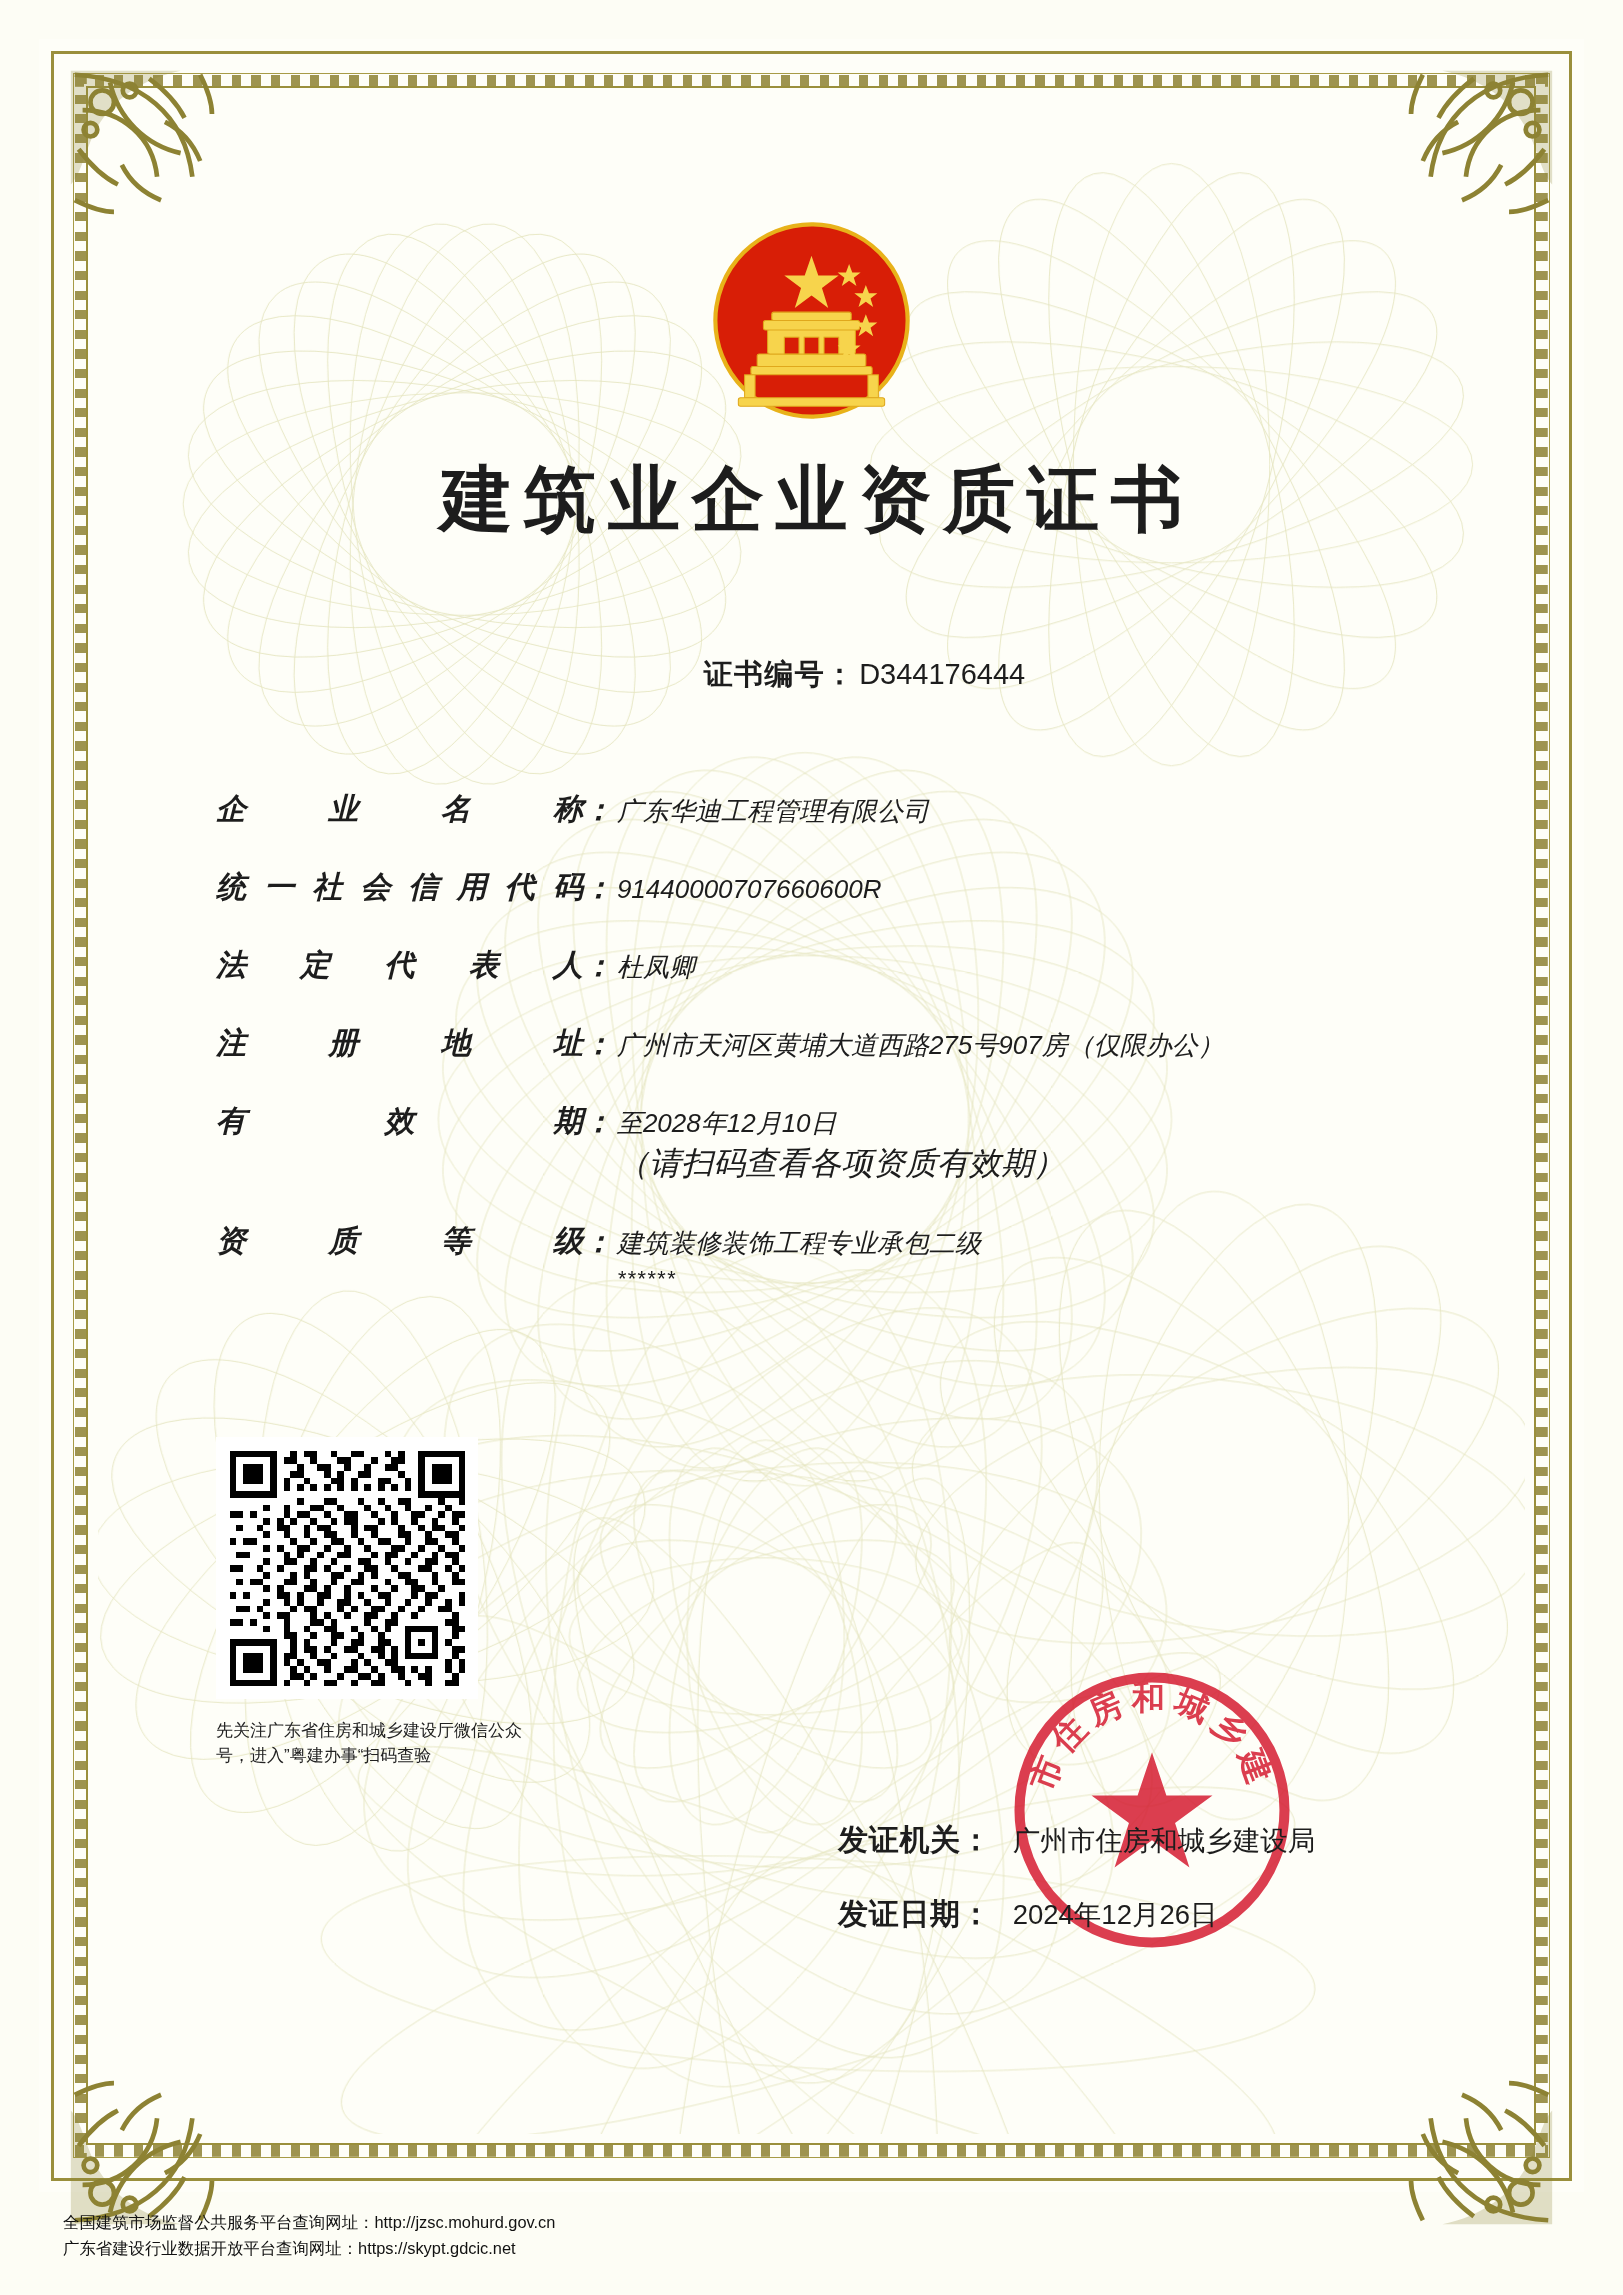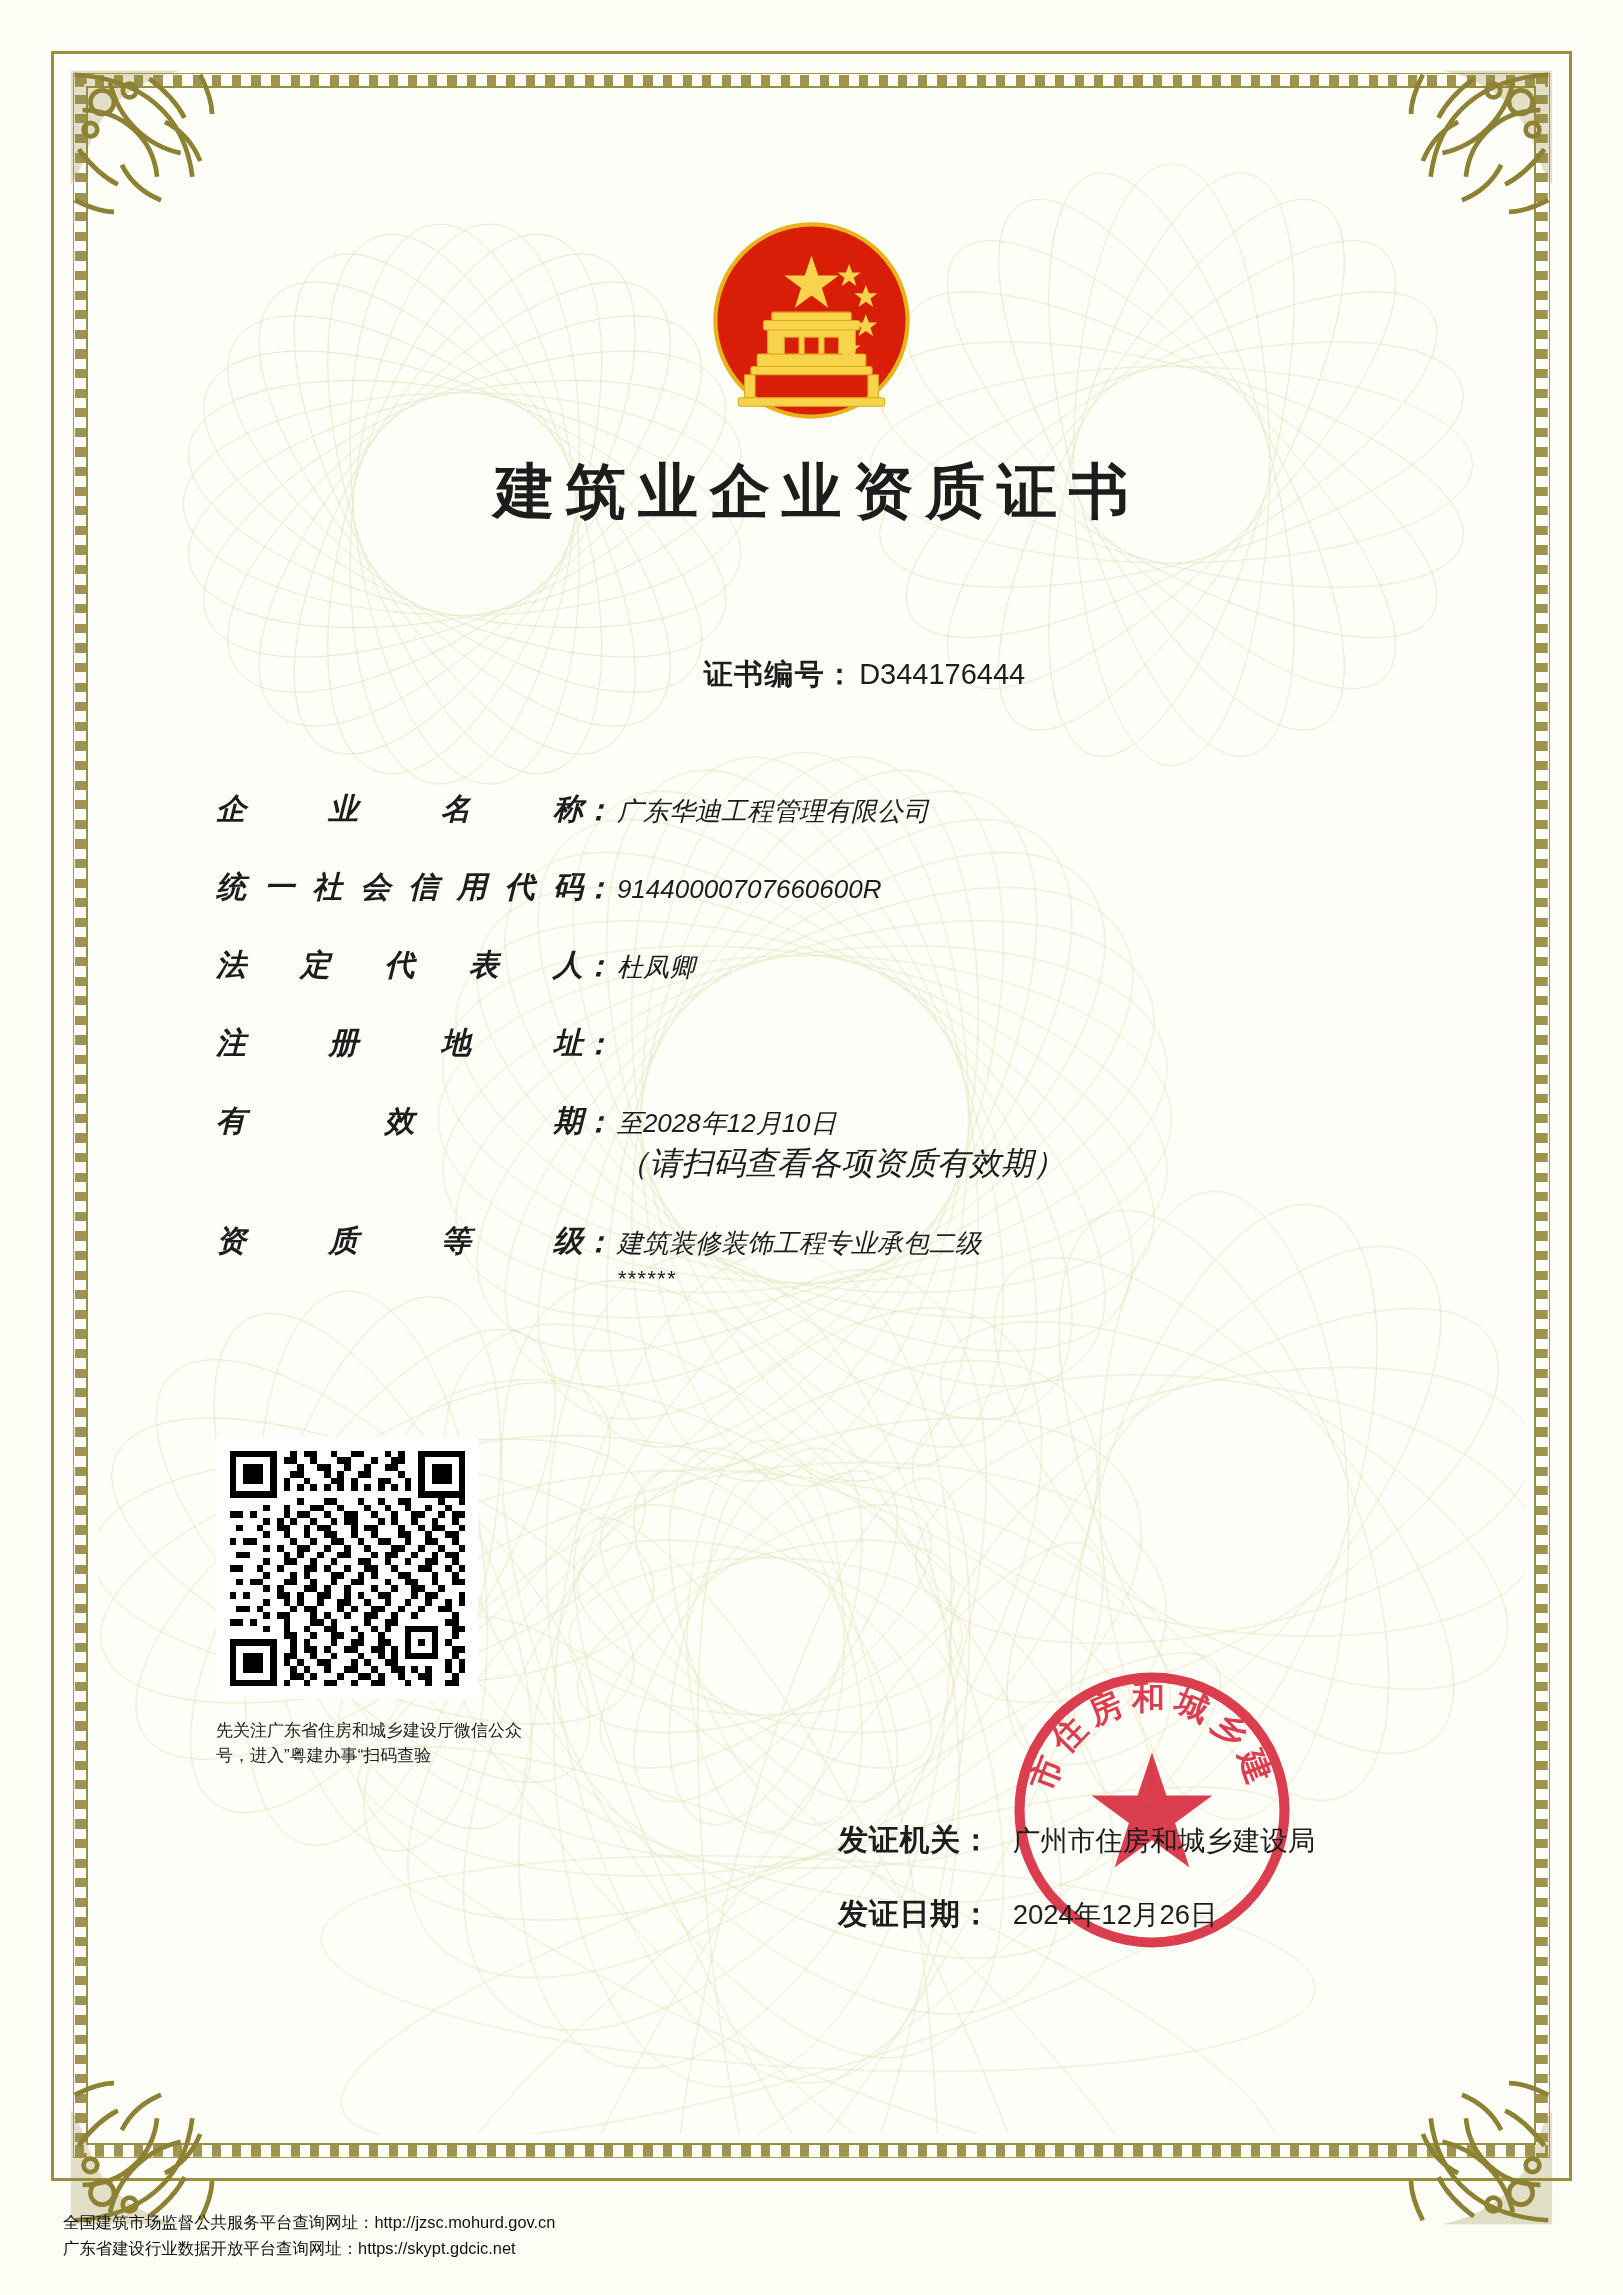--- a/index.html
+++ b/index.html
@@ -99,21 +99,21 @@
     width: 209px; height: 209px;
   }
 
   
   .cert-title {
     position: absolute;
     left: 0; top: 452px;
     width: 1623px;
     text-align: center;
     font-family: Liberation Mono, monospace;
-    font-size: 60px;
+    font-size: 72px;
     font-weight: bold;
     letter-spacing: 11.8px;
     color: #1d1d1d;
     text-indent: 11.8px;
   }
 
   
   .cert-no-row {
     position: absolute;
     left: 0; top: 655px;
@@ -526,20 +526,21 @@
 
     <div class="field-row">
       <div class="field-label">法定代表人</div>
       <div class="field-colon">：</div>
       <div class="field-value">杜凤卿</div>
     </div>
 
     <div class="field-row">
       <div class="field-label">注册地址</div>
       <div class="field-colon">：</div>
+      <div class="field-value">广州市天河区黄埔大道西路275号907房（仅限办公）</div>
     </div>
 
     <div class="field-row">
       <div class="field-label">有效期</div>
       <div class="field-colon">：</div>
       <div class="field-value">
         <span class="line">至2028年12月10日</span>
         <span class="sub">（请扫码查看各项资质有效期）</span>
       </div>
     </div>

